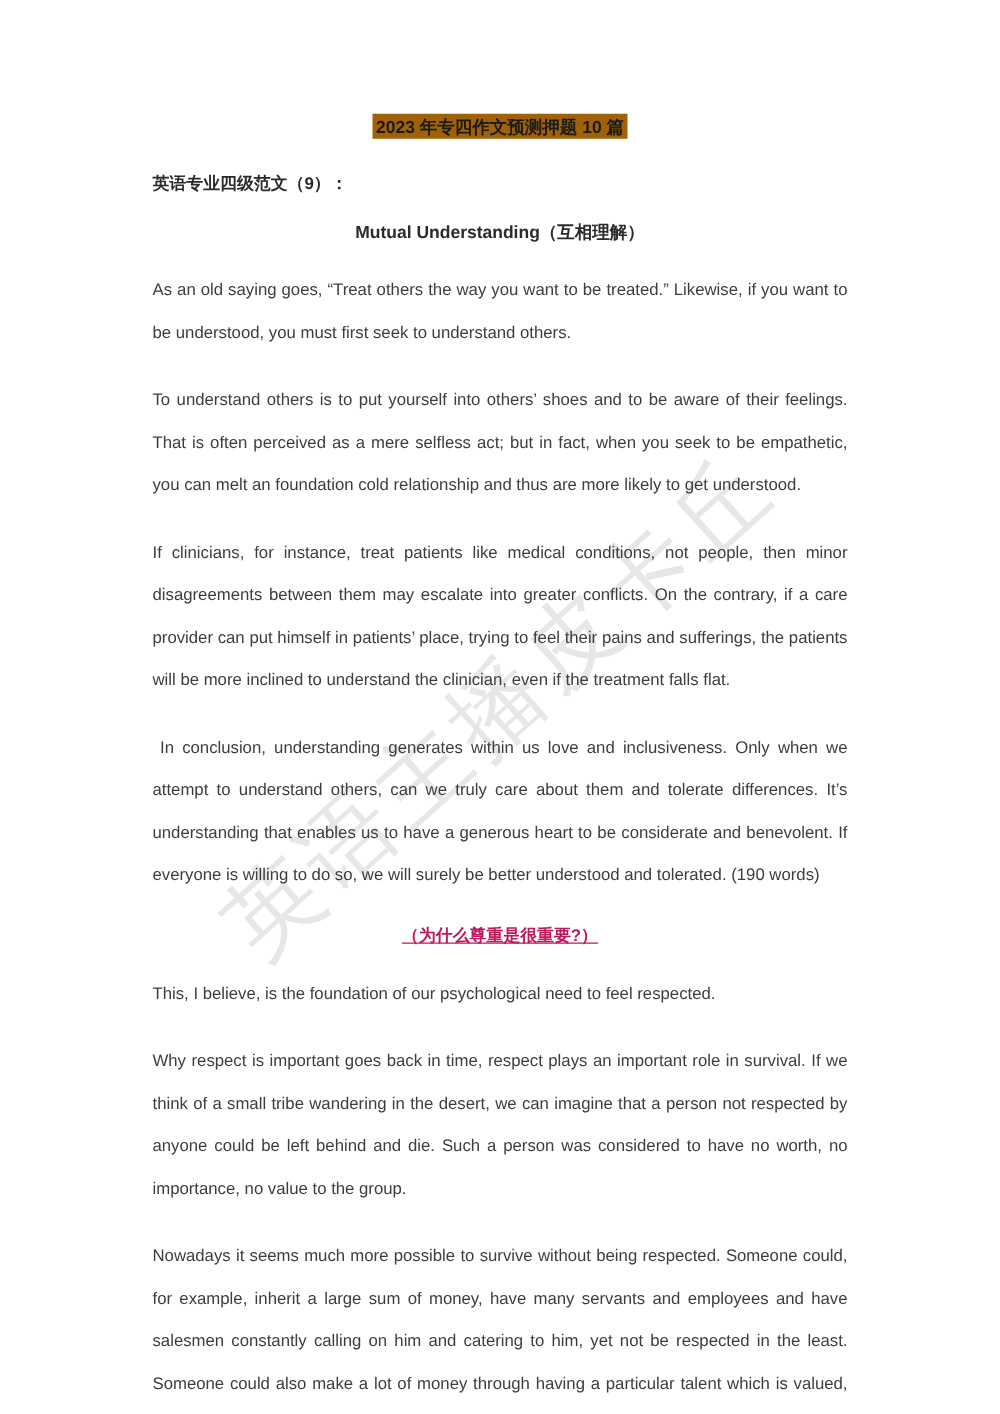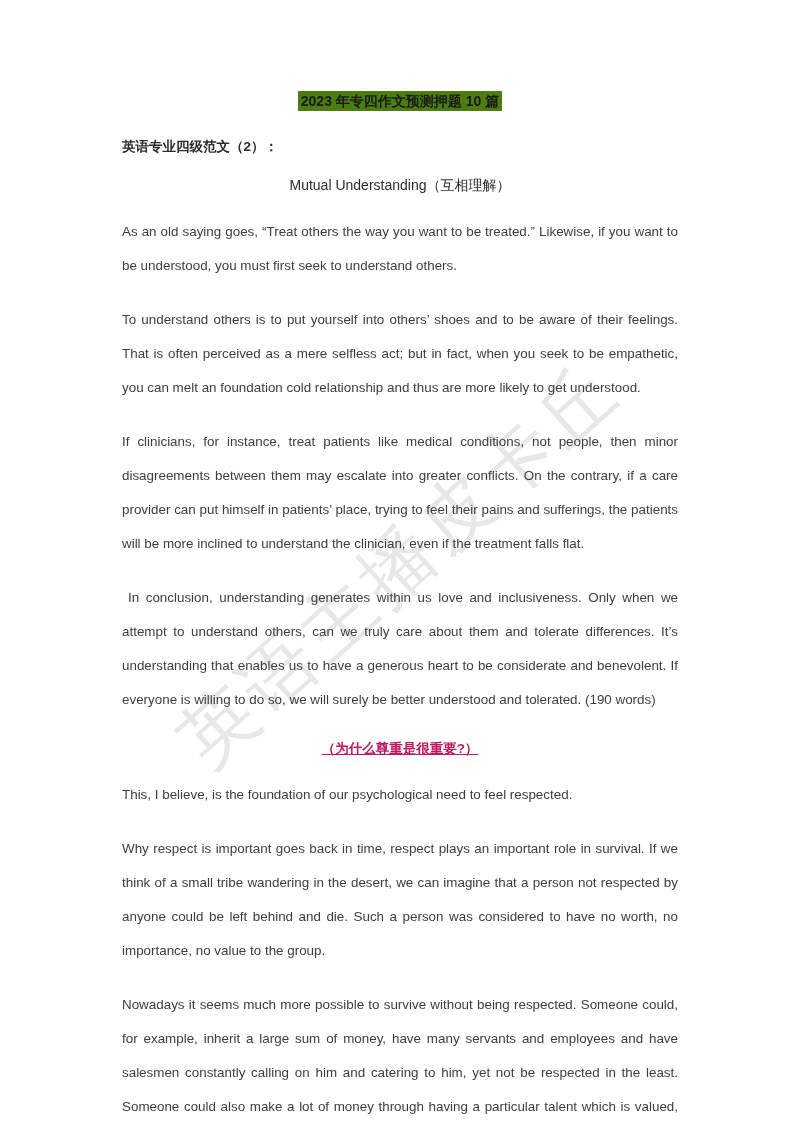--- a/index.html
+++ b/index.html
@@ -36,34 +36,34 @@
     z-index: 1;
   }
   .doc-title {
     text-align: center;
     font-size: 14px;
     font-weight: bold;
     color: #1a1a1a;
     margin: 0;
   }
   .doc-title .highlight {
-    background: #4d7c0f;
+    background: #a16207;
     padding: 2px 3px;
   }
   .section-label {
     margin-top: 27px;
     font-size: 13.5px;
     font-weight: bold;
     color: #2b2b2b;
   }
   .essay-title {
     margin-top: 21px;
     text-align: center;
     font-size: 14px;
-    font-weight: normal;
+    font-weight: bold;
     color: #2b2b2b;
   }
   .essay-subtitle {
     margin-top: 23px;
     text-align: center;
     font-size: 13.5px;
     font-weight: bold;
     color: #be185d;
     text-decoration: underline;
   }
@@ -84,21 +84,21 @@
 <div class="page">
 
   <div class="watermark">英语主播皮卡丘</div>
 
   <div class="content">
 
     <h1 class="doc-title">
       <span class="highlight">2023 年专四作文预测押题 10 篇</span>
     </h1>
 
-    <div class="section-label">英语专业四级范文（2）：</div>
+    <div class="section-label">英语专业四级范文（9）：</div>
 
     <div class="essay-title">Mutual Understanding（互相理解）</div>
 
     <p class="body-para">As an old saying goes, “Treat others the way you want to be treated.” Likewise, if you want to be understood, you must first seek to understand others.</p>
 
     <p class="body-para">To understand others is to put yourself into others’ shoes and to be aware of their feelings. That is often perceived as a mere selfless act; but in fact, when you seek to be empathetic, you can melt an foundation cold relationship and thus are more likely to get understood.</p>
 
     <p class="body-para">If clinicians, for instance, treat patients like medical conditions, not people, then minor disagreements between them may escalate into greater conflicts. On the contrary, if a care provider can put himself in patients’ place, trying to feel their pains and sufferings, the patients will be more inclined to understand the clinician, even if the treatment falls flat.</p>
 
     <p class="body-para lead-space">In conclusion, understanding generates within us love and inclusiveness. Only when we attempt to understand others, can we truly care about them and tolerate differences. It’s understanding that enables us to have a generous heart to be considerate and benevolent. If everyone is willing to do so, we will surely be better understood and tolerated. (190 words)</p>

